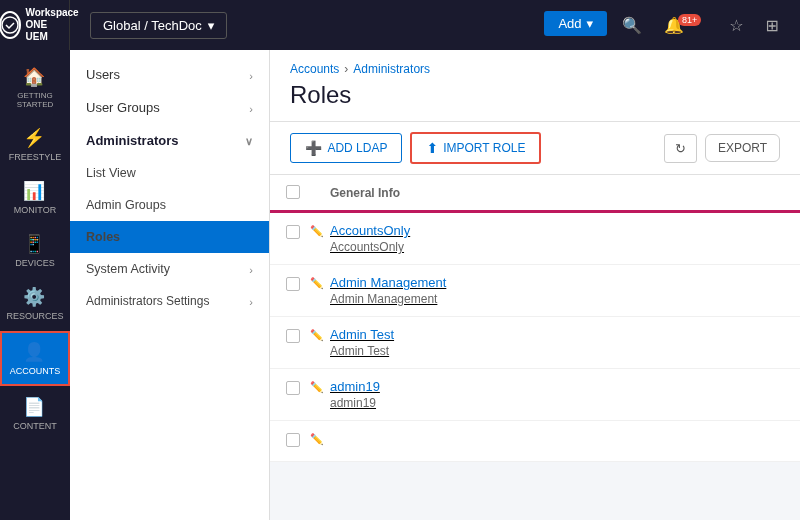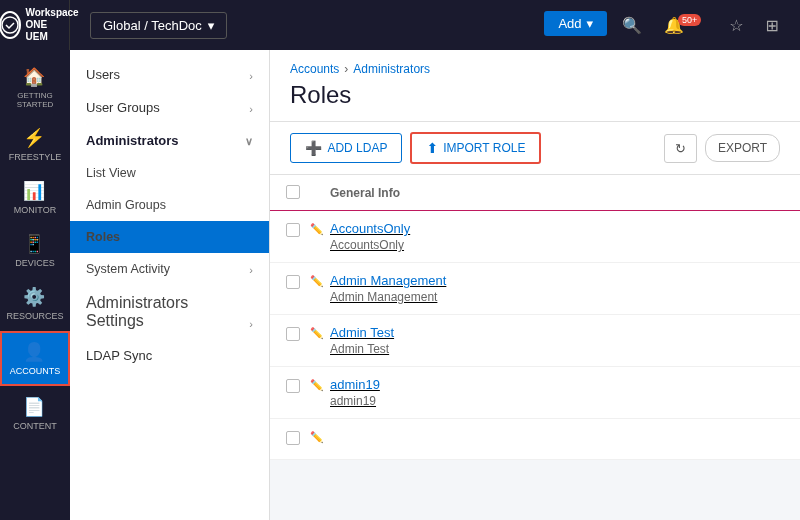--- a/index.html
+++ b/index.html
@@ -234,37 +234,37 @@
       color: #555;
       border-radius: 3px;
       padding: 6px 10px;
       font-size: 13px;
       cursor: pointer;
     }
     .btn-export {
       background: white;
       border: 1px solid #ccc;
       color: #555;
-      border-radius: 12px;
+      border-radius: 6px;
       padding: 6px 12px;
       font-size: 12px;
       cursor: pointer;
     }
     .toolbar-spacer { flex: 1; }
 
     
     .table-container {
       background: white;
       margin: 0;
     }
     .table-header-row {
       display: flex;
       align-items: center;
       padding: 8px 16px;
-      border-bottom: 1px solid #be185d;
+      border-bottom: 3px solid #be185d;
       font-size: 12px;
       color: #666;
       font-weight: 600;
     }
     .table-row {
       display: flex;
       align-items: flex-start;
       padding: 10px 16px;
       border-bottom: 1px solid #f0f0f0;
       cursor: pointer;
@@ -324,21 +324,21 @@
   </div>
   <div class="top-nav-right">
     <button class="add-btn">
       <span>Add</span>
       <span>▾</span>
     </button>
     <button class="nav-icon-btn">
       <span>🔍</span>
     </button>
     <button class="nav-icon-btn">
-      <span>🔔</span><span class="badge">50+</span>
+      <span>🔔</span><span class="badge">81+</span>
     </button>
     <button class="nav-icon-btn">
       <span>☆</span>
     </button>
     <button class="nav-icon-btn">
       <span>⊞</span>
     </button>
   </div>
 </div>
 
@@ -395,25 +395,22 @@
       <span>Admin Groups</span>
     </div>
     <div class="sidebar-item sub active">
       <span>Roles</span>
     </div>
     <div class="sidebar-item sub">
       <span>System Activity</span>
       <span class="chevron">›</span>
     </div>
     <div class="sidebar-item sub">
-      <span style="font-size:16px;">Administrators Settings</span>
+      <span style="font-size:12px;">Administrators Settings</span>
       <span class="chevron">›</span>
-    </div>
-    <div class="sidebar-item">
-      <span>LDAP Sync</span>
     </div>
   </div>
 
   <div class="content">
     <div class="content-header">
       <div class="breadcrumb">
         <a>Accounts</a>
         <span>›</span>
         <a>Administrators</a>
       </div>

